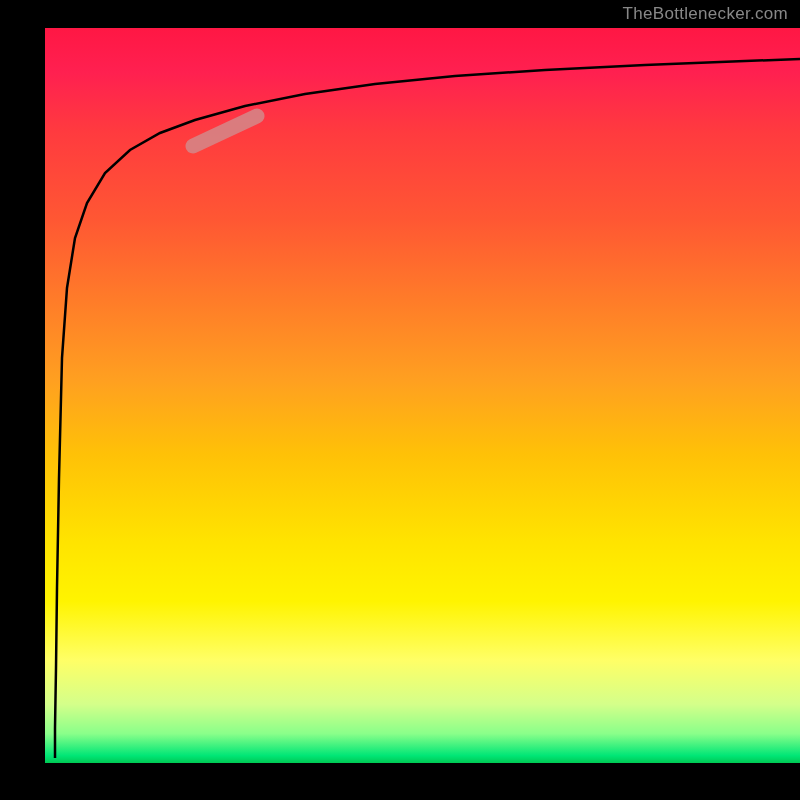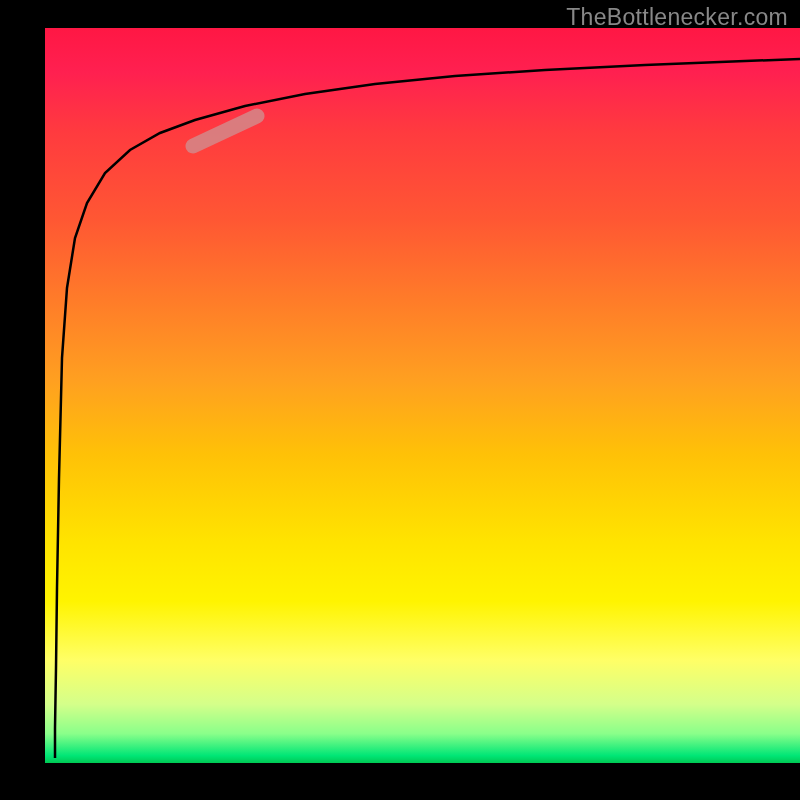--- a/index.html
+++ b/index.html
@@ -35,21 +35,21 @@
         #8aff8a 96%,
         #00e676 99%,
         #00c853 100%
       );
     }
     .watermark {
       position: absolute;
       top: 4px;
       right: 12px;
       font-family: Arial, sans-serif;
-      font-size: 23px;
+      font-size: 17px;
       color: #888888;
       font-weight: normal;
       letter-spacing: 0.3px;
     }
     .curve-svg {
       position: absolute;
       left: 45px;
       top: 28px;
       width: 755px;
       height: 735px;

